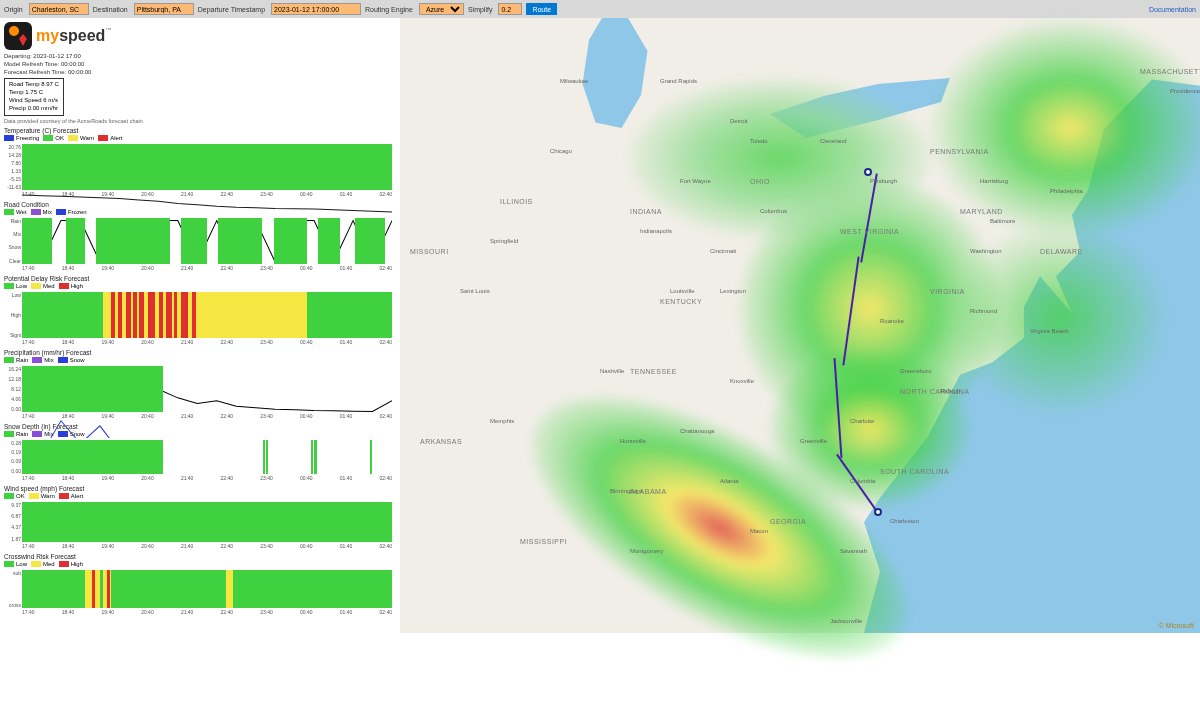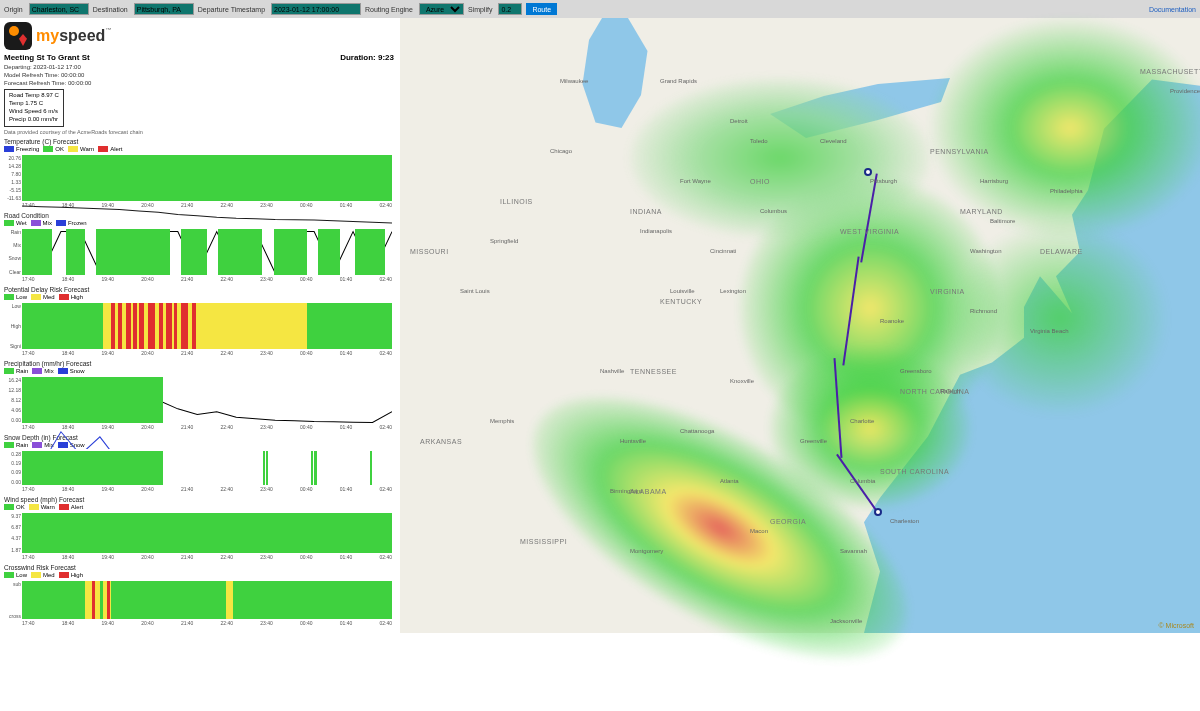--- a/index.html
+++ b/index.html
@@ -1,19 +1,19 @@
 <!DOCTYPE html>
 <html><head>
 <meta charset="utf-8">
 <style>
 *{margin:0;padding:0;box-sizing:border-box;font-family:Arial,Helvetica,sans-serif}
 body{background:#fff;width:1200px;height:711px;overflow:hidden;font-size:7px}
 .topbar{height:18px;background:#d8d8d8;display:flex;align-items:center;gap:4px;padding:0 4px;font-size:7px;color:#333}
 .topbar label{margin-right:2px}
-.topbar input,.topbar select{font-size:7px;height:12px;border:1px solid #999;background:#0f766e;padding:0 2px}
+.topbar input,.topbar select{font-size:7px;height:12px;border:1px solid #999;background:#fdba74;padding:0 2px}
 .topbar input{width:60px}
 .topbar input.dt{width:90px}
 .topbar input.num{width:24px}
 .routebtn{background:#0078d4;color:#fff;border:none;height:12px;padding:0 6px;font-size:7px;cursor:pointer}
 .doclink{margin-left:auto;color:#2060c0;font-size:7px;cursor:pointer}
 .main{display:flex;height:615px}
 .left{width:400px;height:615px;overflow:hidden;padding:4px 6px 4px 4px}
 .right{flex:1;position:relative;background:#deecdb}
 .logo{display:flex;align-items:center;gap:4px;margin-bottom:3px}
 .logo .icon{width:28px;height:28px;background:#1a1a1a;border-radius:6px;position:relative}
@@ -64,24 +64,20 @@
   <button class="routebtn">Route</button>
   <a class="doclink">Documentation</a>
 </div>
 
 <div class="main">
 
 <div class="left">
   <div class="logo">
     <div class="icon"></div>
     <div class="txt"><span class="my">my</span><span class="radar">speed</span><span class="tm">™</span></div>
-  </div>
-  <div class="triphdr">
-    <span>Meeting St To Grant St</span>
-    <span>Duration: 9:23</span>
   </div>
   <div class="meta">Departing: 2023-01-12 17:00</div>
   <div class="meta">Model Refresh Time: 00:00:00</div>
   <div class="meta">Forecast Refresh Time: 00:00:00</div>
   <div class="condbox">
     <div>Road Temp  8.97 C</div>
     <div>Temp        1.75 C</div>
     <div>Wind Speed 6 m/s</div>
     <div>Precip      0.00 mm/hr</div>
   </div>

